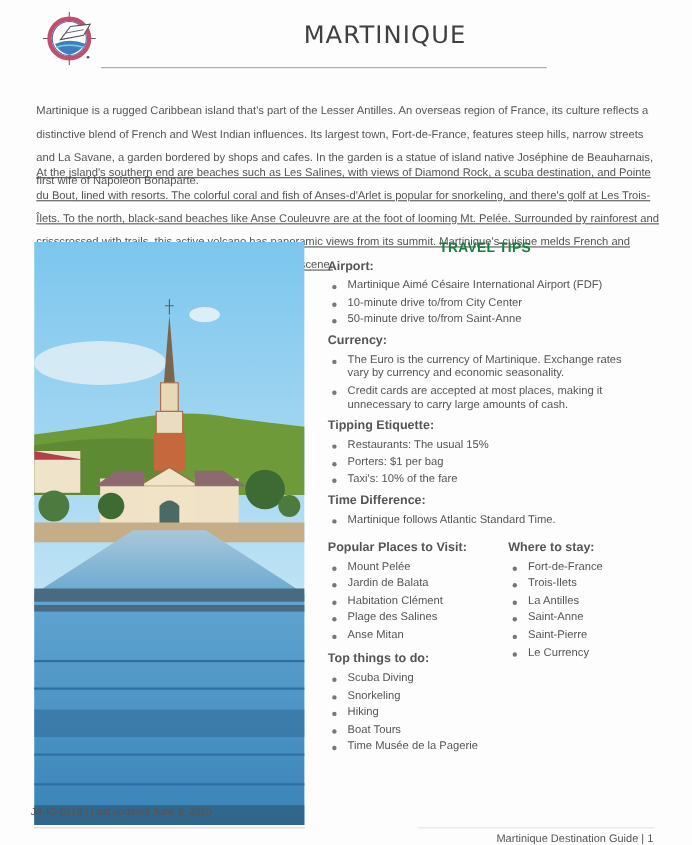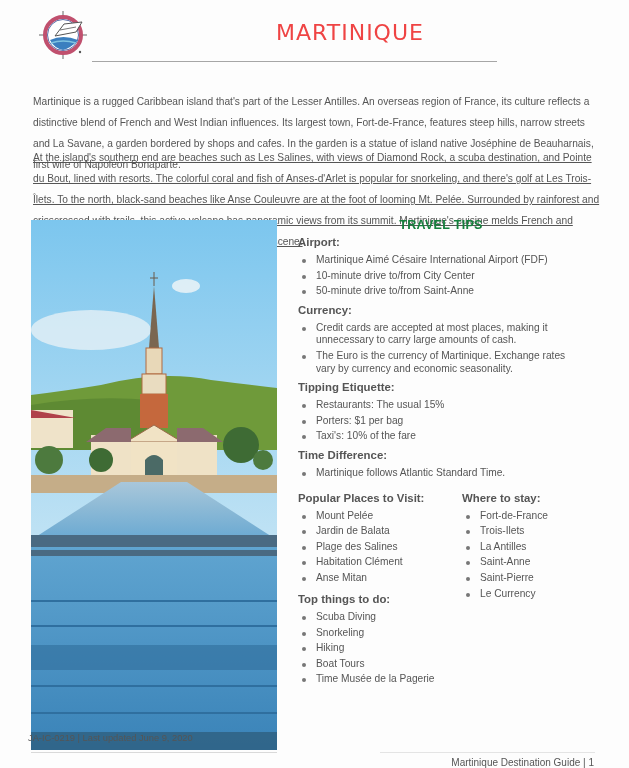--- a/index.html
+++ b/index.html
@@ -1,21 +1,21 @@
 <!DOCTYPE html>
 <html><head>
   <meta charset="utf-8">
   <style>
     * { box-sizing: border-box; margin: 0; padding: 0; }
     html, body { width: 629px; height: 768px; overflow: hidden; background: #fdfdfd; }
     body { position: relative; font-family: "Liberation Sans", sans-serif; color: #4a4a4a; }
 
     .logo { position: absolute; left: 38px; top: 10px; width: 50px; height: 50px; }
     .title { position: absolute; left: 90px; width: 520px; top: 20px; text-align: center;
-      font-family: "DejaVu Sans", sans-serif; font-size: 22px; letter-spacing: 1px; color: #ef4444; font-weight: normal; }
+      font-family: "DejaVu Sans", sans-serif; font-size: 22px; letter-spacing: 1px; color: #404040; font-weight: normal; }
     .title-rule { position: absolute; left: 92px; top: 61px; width: 405px; height: 1px; background: #a6a6a6; }
 
     .intro { position: absolute; left: 33px; width: 570px; font-size: 10.2px; line-height: 21px; color: #555; }
     .intro.p1 { top: 91px; }
     .intro.p2 { top: 147px; text-decoration: underline; }
 
     .photo { position: absolute; left: 31px; top: 220px; width: 246px; height: 530px; overflow: hidden; }
     .photo svg { display: block; }
 
     .tips { position: absolute; left: 298px; top: 218px; width: 310px; }
@@ -120,44 +120,44 @@
 
   <div class="sec-h" style="margin-top:4px">Airport:</div>
   <ul class="list wide">
     <li style="width:300px">Martinique Aimé Césaire International Airport (FDF)</li>
     <li>10-minute drive to/from City Center</li>
     <li>50-minute drive to/from Saint-Anne</li>
   </ul>
 
   <div class="sec-h">Currency:</div>
   <ul class="list">
+    <li style="width:270px">The Euro is the currency of Martinique. Exchange rates vary by currency and economic seasonality.</li>
     <li style="width:270px">Credit cards are accepted at most places, making it unnecessary to carry large amounts of cash.</li>
-    <li style="width:270px">The Euro is the currency of Martinique. Exchange rates vary by currency and economic seasonality.</li>
   </ul>
 
   <div class="sec-h">Tipping Etiquette:</div>
   <ul class="list">
     <li>Restaurants: The usual 15%</li>
     <li>Porters: $1 per bag</li>
     <li>Taxi's: 10% of the fare</li>
   </ul>
 
   <div class="sec-h">Time Difference:</div>
   <ul class="list">
     <li>Martinique follows Atlantic Standard Time.</li>
   </ul>
 
   <div class="cols">
     <div class="col-a">
       <div class="sec-h">Popular Places to Visit:</div>
       <ul class="list">
         <li>Mount Pelée</li>
         <li>Jardin de Balata</li>
+        <li>Habitation Clément</li>
         <li>Plage des Salines</li>
-        <li>Habitation Clément</li>
         <li>Anse Mitan</li>
       </ul>
     </div>
     <div class="col-b">
       <div class="sec-h">Where to stay:</div>
       <ul class="list">
         <li>Fort-de-France</li>
         <li>Trois-Ilets</li>
         <li>La Antilles</li>
         <li>Saint-Anne</li>

